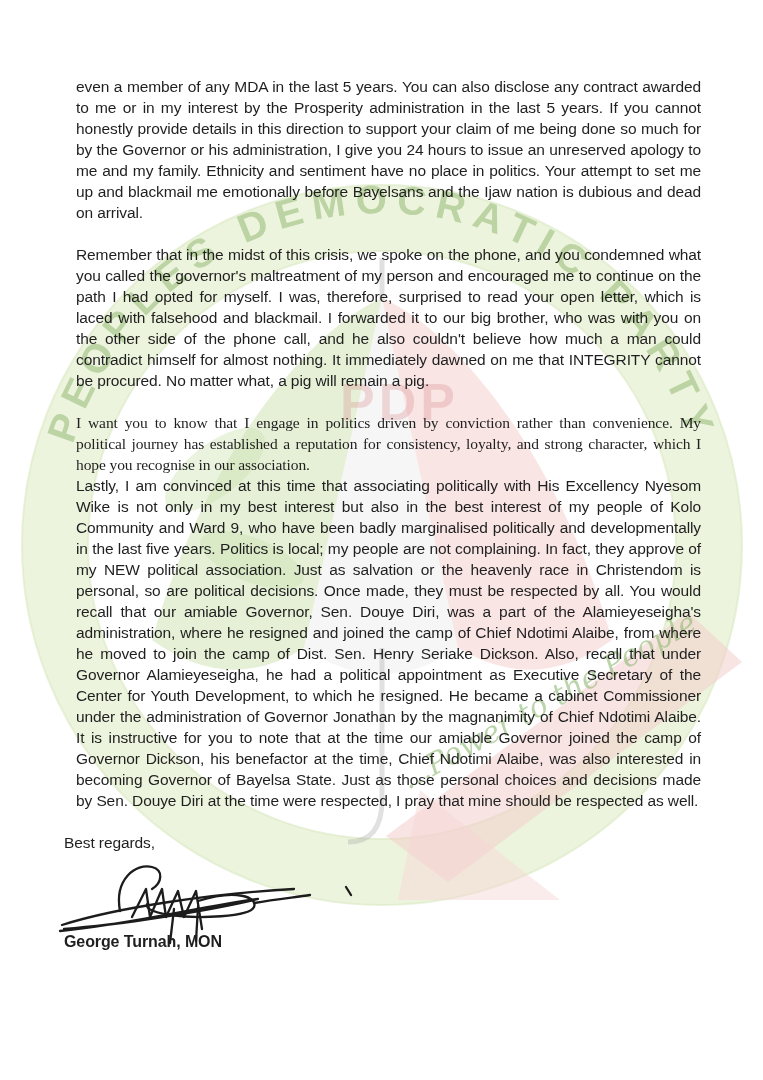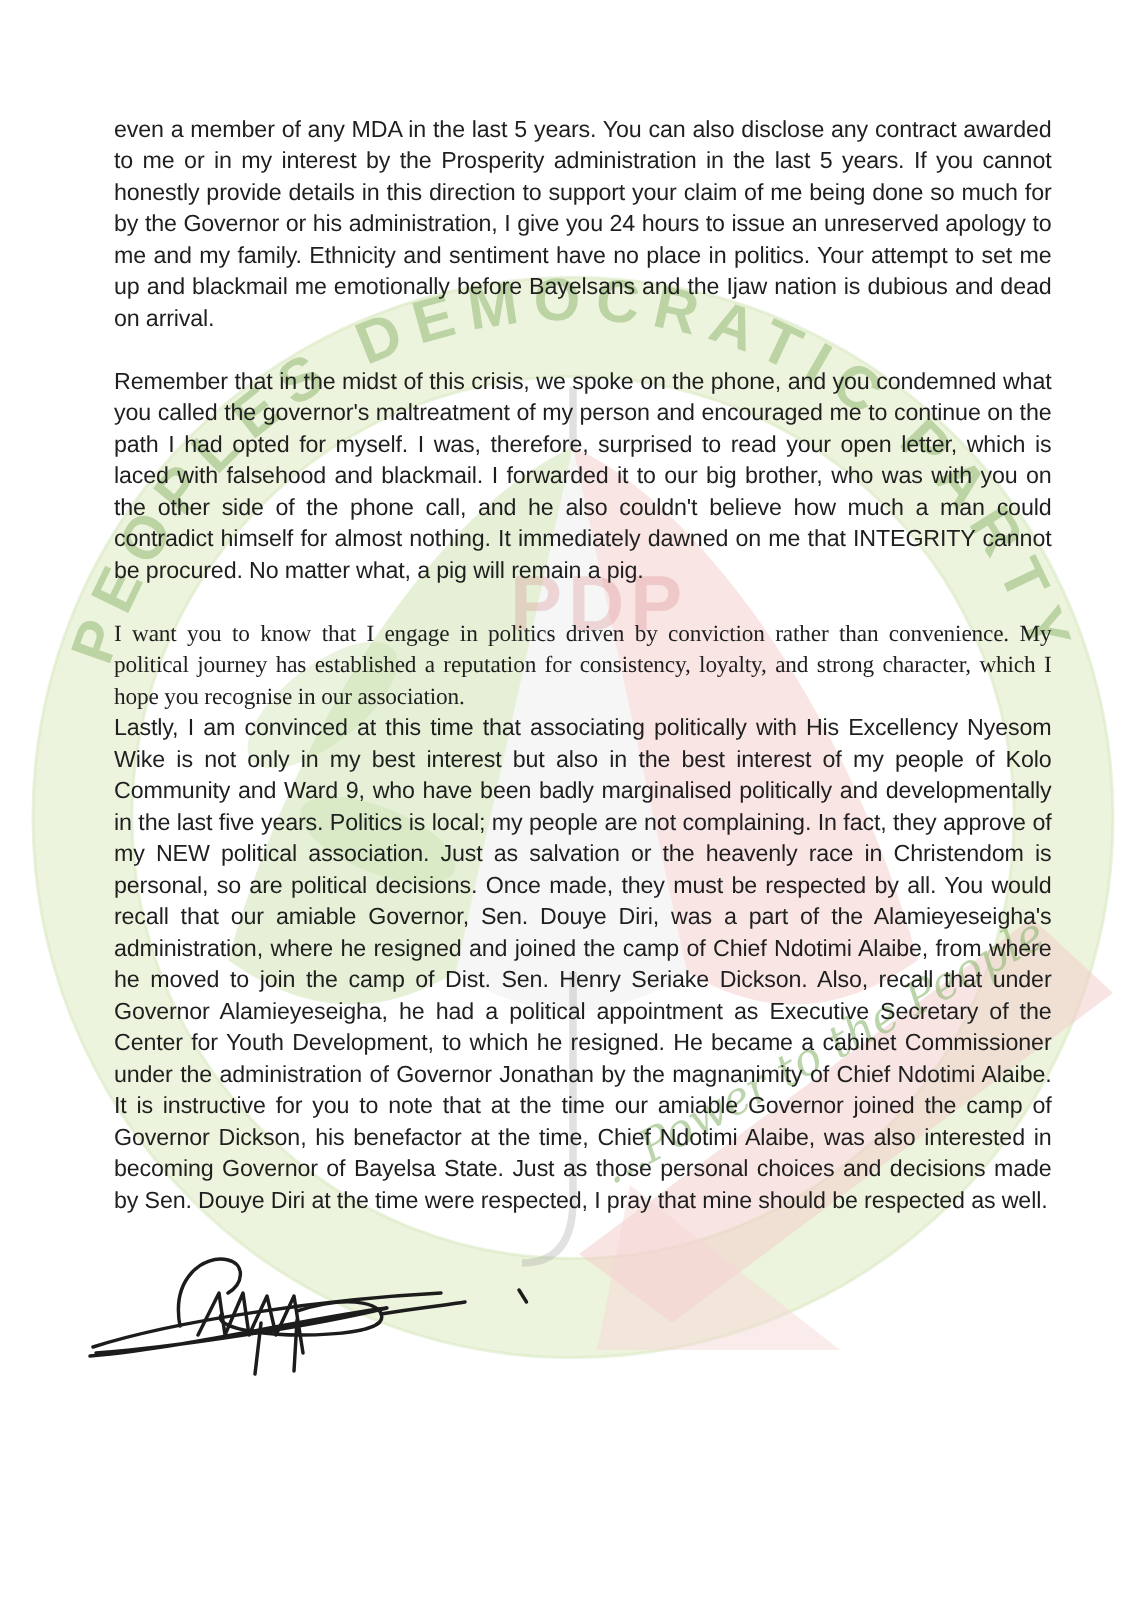--- a/index.html
+++ b/index.html
@@ -115,20 +115,21 @@
 
     <text class="wm-motto" transform="translate(408,790) rotate(-29)">...Power to the People</text>
   </svg>
 
   <div class="content">
     <p>even a member of any MDA in the last 5 years. You can also disclose any contract awarded to me or in my interest by the Prosperity administration in the last 5 years. If you cannot honestly provide details in this direction to support your claim of me being done so much for by the Governor or his administration, I give you 24 hours to issue an unreserved apology to me and my family. Ethnicity and sentiment have no place in politics. Your attempt to set me up and blackmail me emotionally before Bayelsans and the Ijaw nation is dubious and dead on arrival.</p>
     <p>Remember that in the midst of this crisis, we spoke on the phone, and you condemned what you called the governor's maltreatment of my person and encouraged me to continue on the path I had opted for myself. I was, therefore, surprised to read your open letter, which is laced with falsehood and blackmail. I forwarded it to our big brother, who was with you on the other side of the phone call, and he also couldn't believe how much a man could contradict himself for almost nothing. It immediately dawned on me that INTEGRITY cannot be procured. No matter what, a pig will remain a pig.</p>
     <p class="tight">I want you to know that I engage in politics driven by conviction rather than convenience. My political journey has established a reputation for consistency, loyalty, and strong character, which I hope you recognise in our association.</p>
     <p>Lastly, I am convinced at this time that associating politically with His Excellency Nyesom Wike is not only in my best interest but also in the best interest of my people of Kolo Community and Ward 9, who have been badly marginalised politically and developmentally in the last five years. Politics is local; my people are not complaining. In fact, they approve of my NEW political association. Just as salvation or the heavenly race in Christendom is personal, so are political decisions. Once made, they must be respected by all. You would recall that our amiable Governor, Sen. Douye Diri, was a part of the Alamieyeseigha's administration, where he resigned and joined the camp of Chief Ndotimi Alaibe, from where he moved to join the camp of Dist. Sen. Henry Seriake Dickson. Also, recall that under Governor Alamieyeseigha, he had a political appointment as Executive Secretary of the Center for Youth Development, to which he resigned. He became a cabinet Commissioner under the administration of Governor Jonathan by the magnanimity of Chief Ndotimi Alaibe. It is instructive for you to note that at the time our amiable Governor joined the camp of Governor Dickson, his benefactor at the time, Chief Ndotimi Alaibe, was also interested in becoming Governor of Bayelsa State. Just as those personal choices and decisions made by Sen. Douye Diri at the time were respected, I pray that mine should be respected as well.</p>
 
+    <p class="closing">Best regards,</p>
 
     <div class="signature-block">
       <svg width="300" height="88" viewBox="0 0 300 88" xmlns="http://www.w3.org/2000/svg" aria-hidden="true">
         <g fill="none" stroke="#1c1c1c" stroke-width="2.3" stroke-linecap="round" stroke-linejoin="round">
 
           <path d="M4,66 C60,48 160,34 236,30"></path>
           <path d="M2,72 C70,66 150,46 200,40 C150,52 60,66 6,70"></path>
 
           <path d="M62,52 C56,20 78,4 94,8 C106,11 104,24 94,30"></path>
 
@@ -139,14 +140,15 @@
           <path d="M196,44 C220,40 240,38 252,36"></path>
 
           <path d="M116,50 L112,84"></path>
           <path d="M140,48 L138,82"></path>
 
           <path d="M288,28 L293,36"></path>
         </g>
       </svg>
     </div>
 
+    <div class="signatory">George Turnah, MON</div>
   </div>
 </div>
 
 </body></html>

